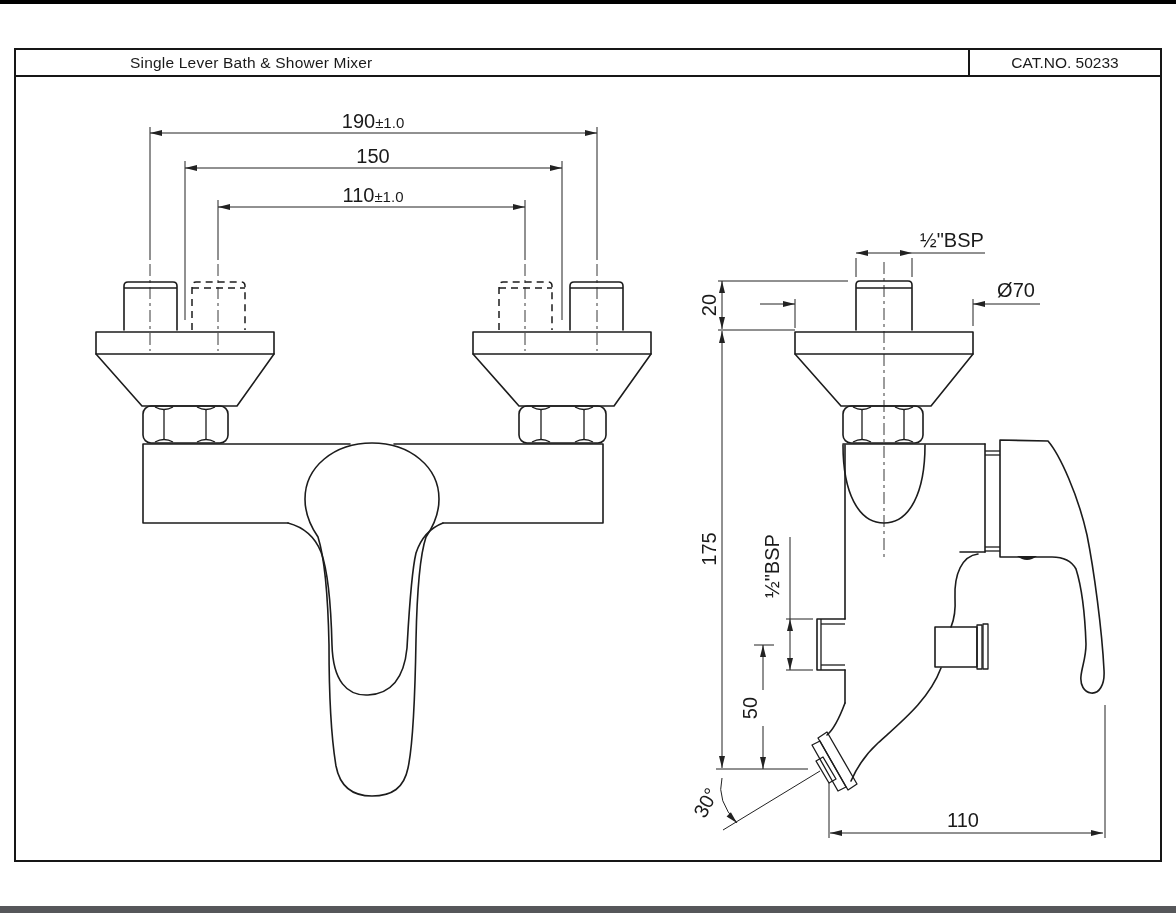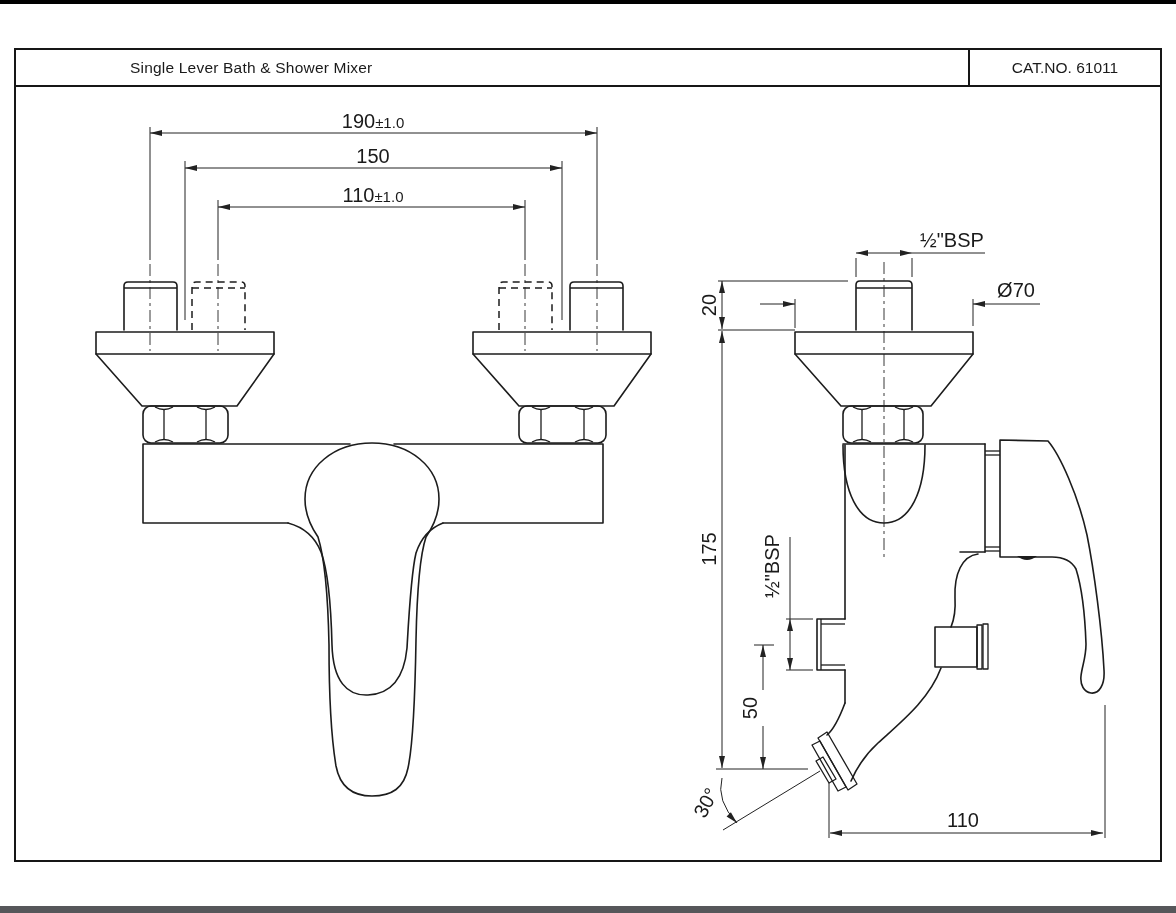--- a/index.html
+++ b/index.html
@@ -7,21 +7,21 @@
   body {
     position:relative; width:1176px; height:913px;
     font-family:"Liberation Sans", sans-serif; overflow:hidden;
   }
   .top-bar { position:absolute; left:0; top:0; width:1176px; height:4px; background:#000; }
   .footer-bar { position:absolute; left:0; top:906px; width:1176px; height:7px; background:#56575a; }
   .frame {
     position:absolute; left:14px; top:48px; width:1148px; height:814px;
     border:2px solid #161616; background:#fff;
   }
-  .title-row { position:absolute; left:0; top:0; width:100%; height:37px;
+  .title-row { position:absolute; left:0; top:0; width:100%; height:27px;
     border-bottom:2px solid #161616; display:flex; }
   .title-left { flex:1 1 auto; display:flex; align-items:center; padding-left:114px;
     font-size:15.5px; color:#1a1a1a; letter-spacing:0.2px; }
   .title-right { width:192px; border-left:2px solid #161616; display:flex;
     align-items:center; justify-content:center; font-size:15.5px; color:#1a1a1a; }
   svg.drawing { position:absolute; left:0; top:0; }
   .obj { fill:none; stroke:#1c1c1c; stroke-width:1.6; stroke-linecap:round; stroke-linejoin:round; }
   .objthin { fill:none; stroke:#1c1c1c; stroke-width:1.3; stroke-linejoin:round; }
   .hid { fill:none; stroke:#1c1c1c; stroke-width:1.5; stroke-dasharray:7 5; }
   .cl { fill:none; stroke:#222; stroke-width:0.9; stroke-dasharray:12 4 3 4; }
@@ -30,21 +30,21 @@
   .toltxt { font-size:15px; }
 </style>
 </head>
 <body>
 
 <div class="top-bar"></div>
 
 <div class="frame">
   <div class="title-row">
     <div class="title-left">Single Lever Bath &amp; Shower Mixer</div>
-    <div class="title-right">CAT.NO. 61011</div>
+    <div class="title-right">CAT.NO. 50233</div>
   </div>
 </div>
 
 <svg class="drawing" width="1176" height="913" viewBox="0 0 1176 913" xmlns="http://www.w3.org/2000/svg">
   <defs>
     <marker id="ma-e" markerUnits="userSpaceOnUse" markerWidth="14" markerHeight="8" refX="13" refY="4" orient="auto">
       <path d="M13,4 L1,1 L1,7 Z" fill="#222"></path>
     </marker>
     <marker id="ma-s" markerUnits="userSpaceOnUse" markerWidth="14" markerHeight="8" refX="1" refY="4" orient="auto">
       <path d="M1,4 L13,1 L13,7 Z" fill="#222"></path>

